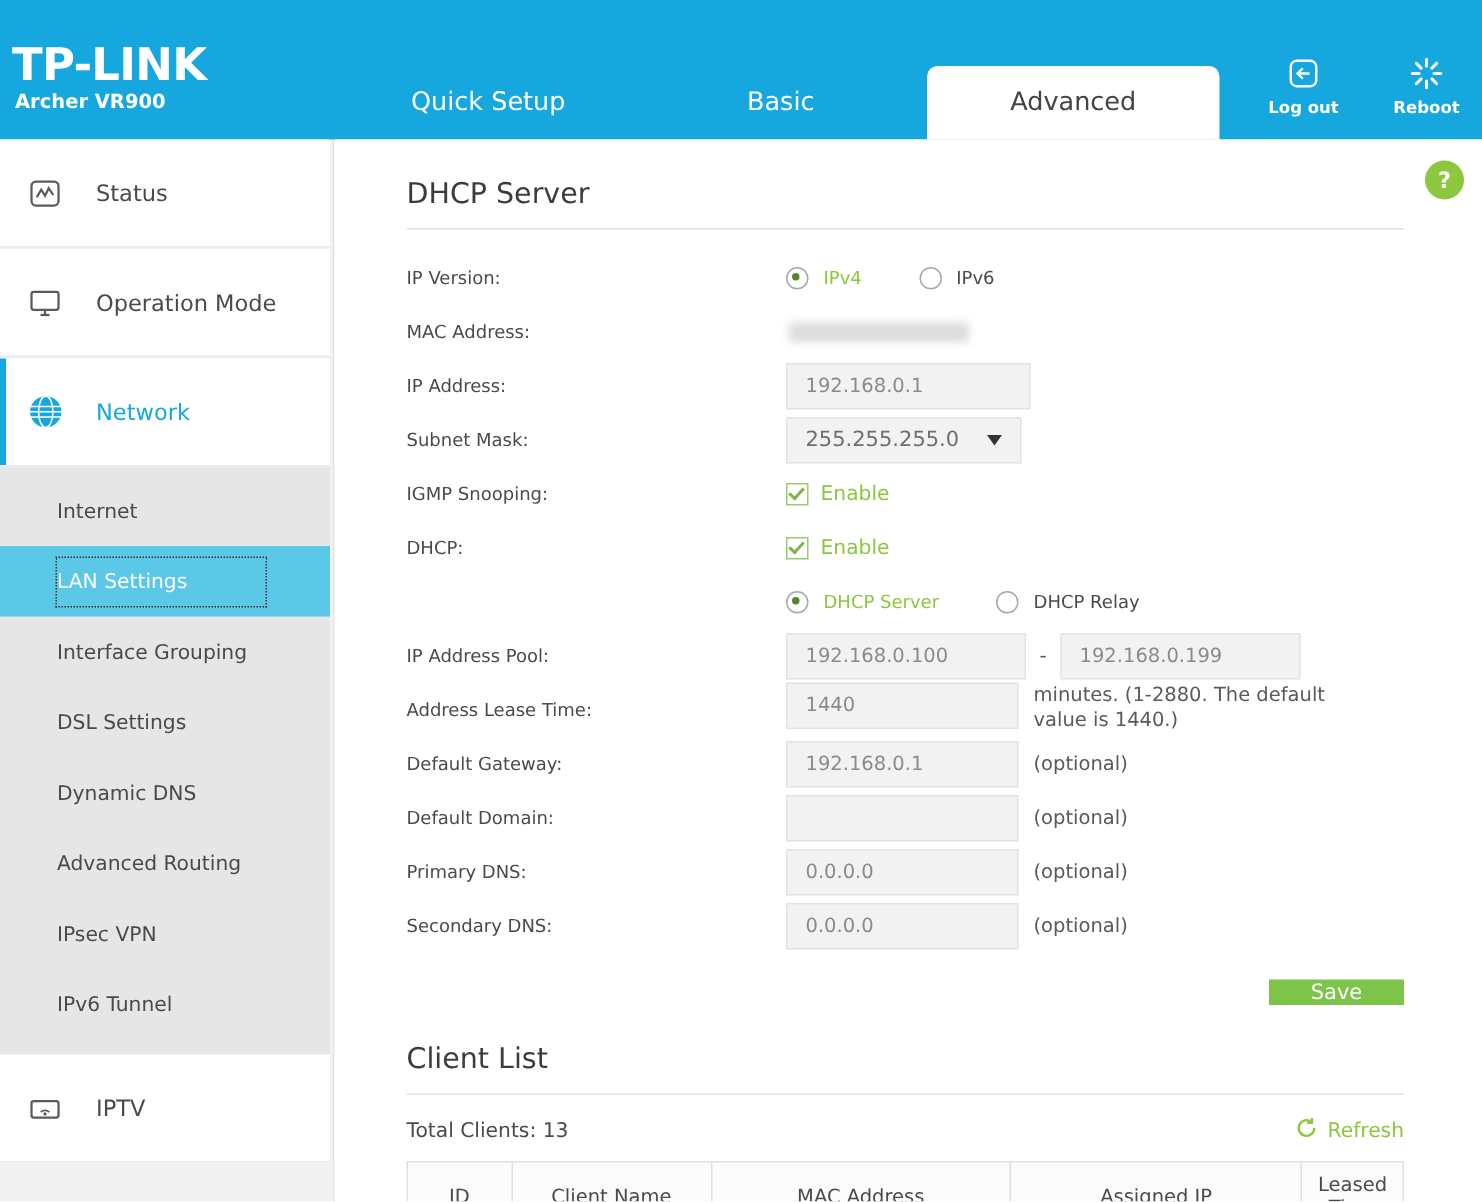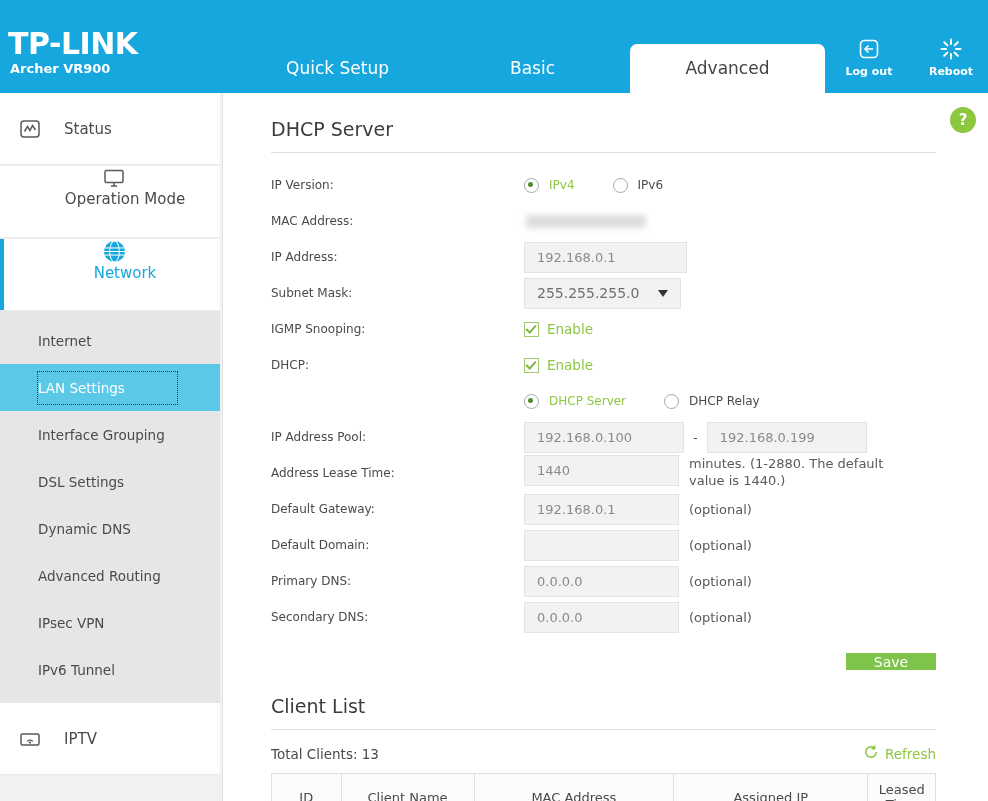--- a/index.html
+++ b/index.html
@@ -38,21 +38,21 @@
   .brand-model {
     font-size: 13px;
     font-weight: bold;
     line-height: 16px;
     margin-top: 1px;
     margin-left: 2px;
   }
 
   .tabs {
     position: absolute;
-    left: 240px;
+    left: 228px;
     top: 44px;
     height: 49px;
     display: flex;
     align-items: flex-start;
   }
   .tab {
     height: 49px;
     line-height: 49px;
     padding: 0 0;
     width: 195px;
@@ -120,21 +120,21 @@
     height: 72px;
     display: flex;
     align-items: center;
     background: #ffffff;
     border-bottom: 1px solid #eaeaea;
     padding-left: 18px;
     box-sizing: border-box;
     cursor: pointer;
     position: relative;
   }
-  .nav-item + .nav-item { margin-top: 1px; flex-direction: column; }
+  .nav-item + .nav-item { margin-top: 1px; }
   .nav-item .nav-ico {
     width: 34px;
     display: flex;
     align-items: center;
     color: #5a5a5a;
   }
   .nav-item .nav-label {
     font-size: 15px;
     color: #4a4a4a;
     margin-left: 12px;

